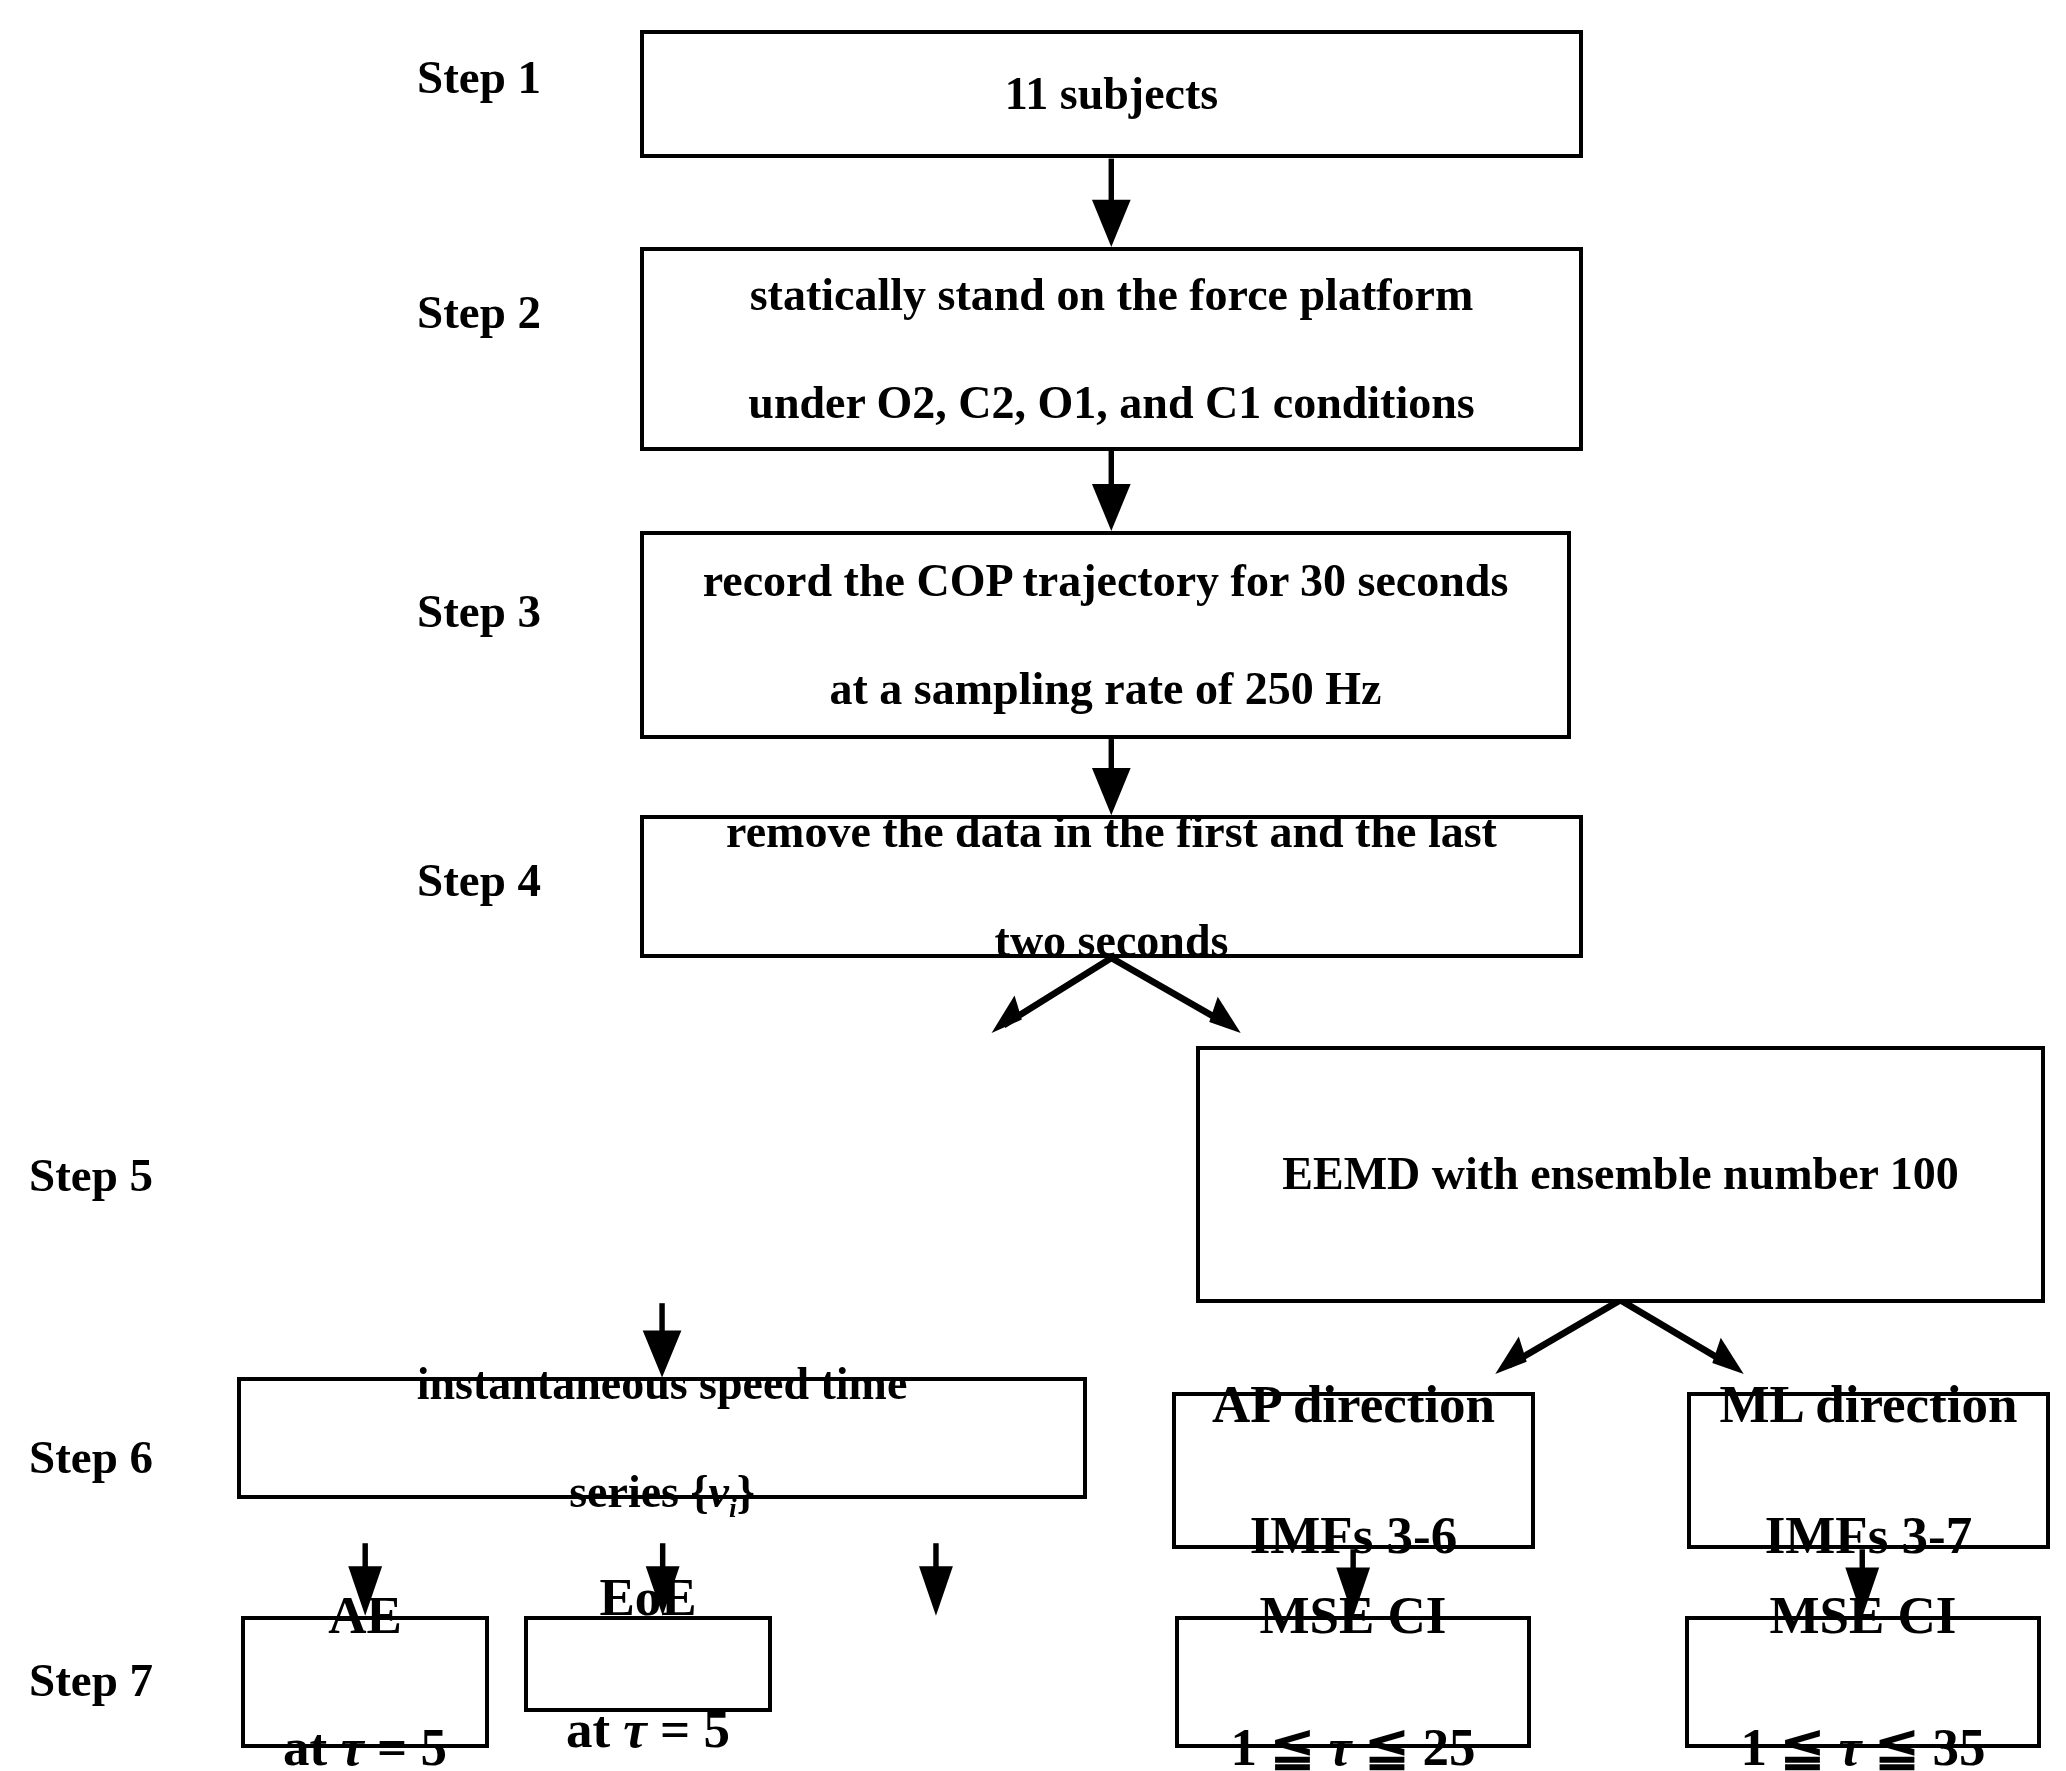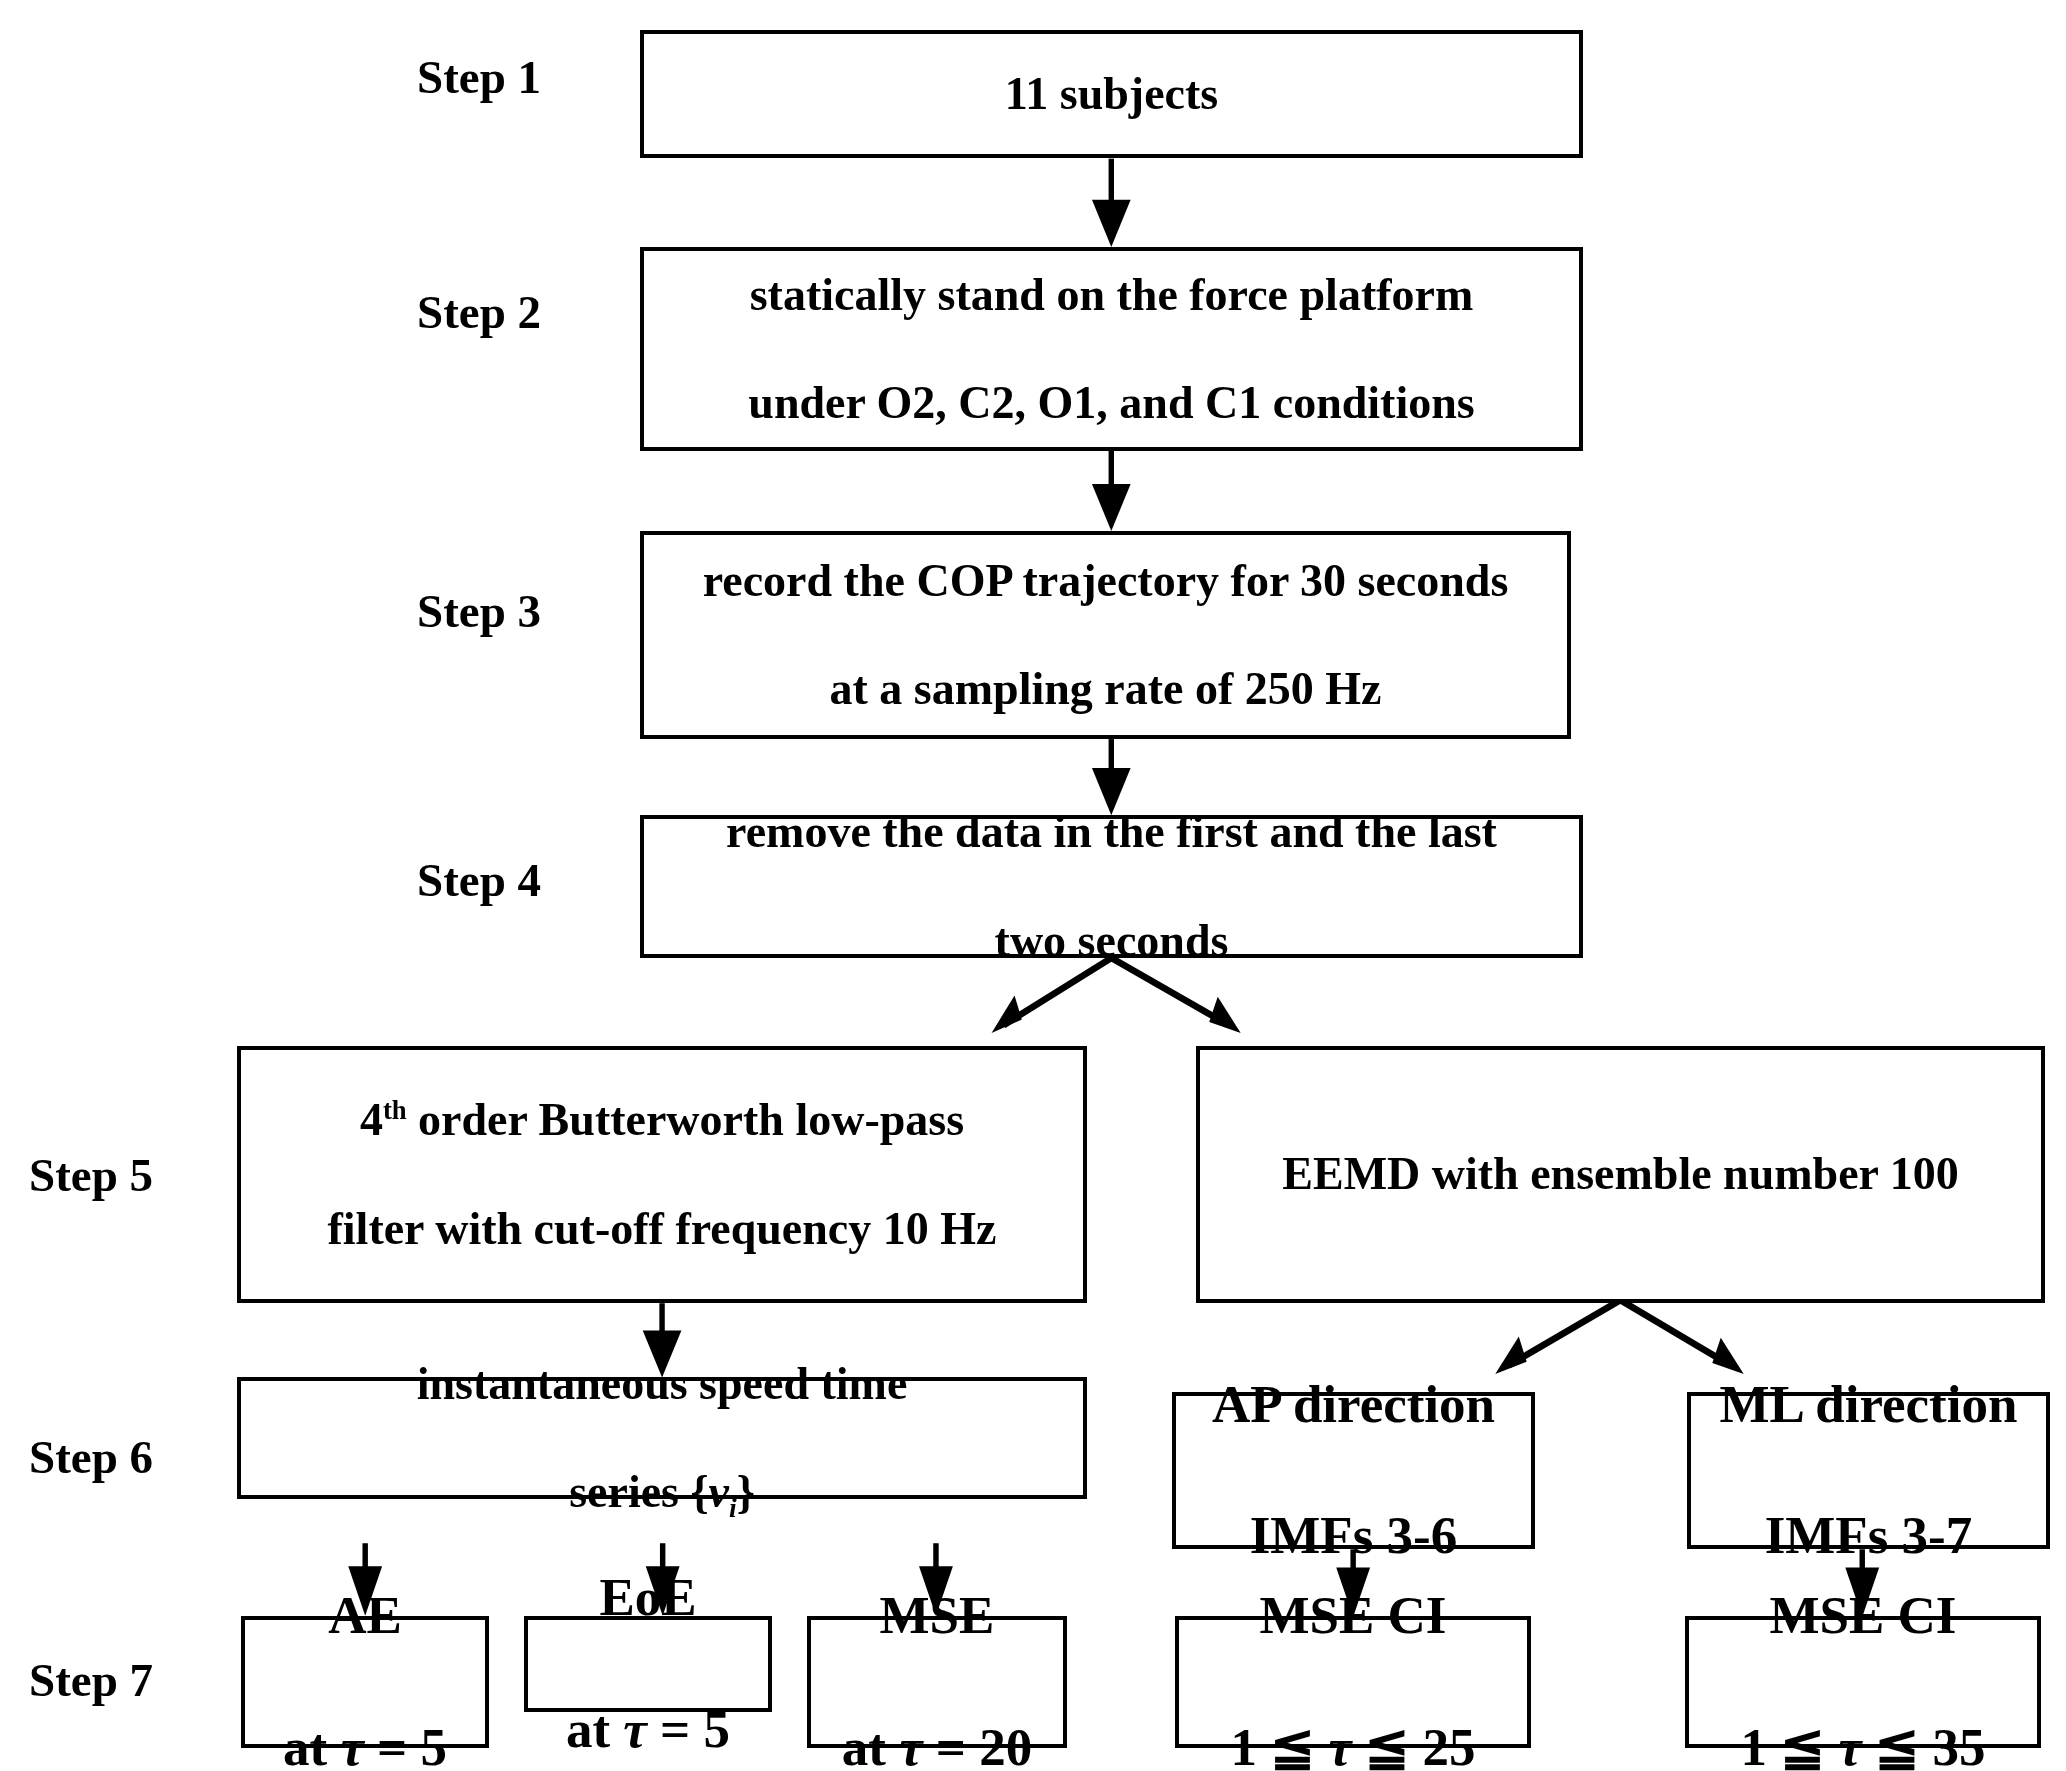--- a/index.html
+++ b/index.html
@@ -172,26 +172,20 @@
     </div>
   </div>
 
   <div class="node" style="left:640px; top:815px; width:943px; height:143px;">
     <div class="txt">
       <div>remove the data in the first and the last</div>
       <div>two seconds</div>
     </div>
   </div>
 
-  <div class="node" style="left:237px; top:1046px; width:850px; height:257px;">
-    <div class="txt">
-      <div><span>4</span><sup class="ord">th</sup><span> order Butterworth low-pass</span></div>
-      <div>filter with cut-off frequency 10 Hz</div>
-    </div>
-  </div>
 
   <div class="node" style="left:1196px; top:1046px; width:849px; height:257px;">
     <div class="txt">EEMD with ensemble number 100</div>
   </div>
 
   <div class="node" style="left:237px; top:1377px; width:850px; height:122px;">
     <div class="txt">
       <div>instantaneous speed time</div>
       <div><span>series {</span><span class="mathvar">v</span><span class="sub-i">i</span><span>}</span></div>
     </div>
@@ -218,26 +212,20 @@
     </div>
   </div>
 
   <div class="node small" style="left:524px; top:1616px; width:248px; height:96px;">
     <div class="txt">
       <div>EoE</div>
       <div><span>at </span><span class="tau">τ</span><span> = 5</span></div>
     </div>
   </div>
 
-  <div class="node small" style="left:807px; top:1616px; width:260px; height:132px;">
-    <div class="txt">
-      <div>MSE</div>
-      <div><span>at </span><span class="tau">τ</span><span> = 20</span></div>
-    </div>
-  </div>
 
   <div class="node small" style="left:1175px; top:1616px; width:356px; height:132px;">
     <div class="txt">
       <div>MSE CI</div>
       <div><span>1 ≦ </span><span class="tau">τ</span><span> ≦ 25</span></div>
     </div>
   </div>
 
   <div class="node small" style="left:1685px; top:1616px; width:356px; height:132px;">
     <div class="txt">

